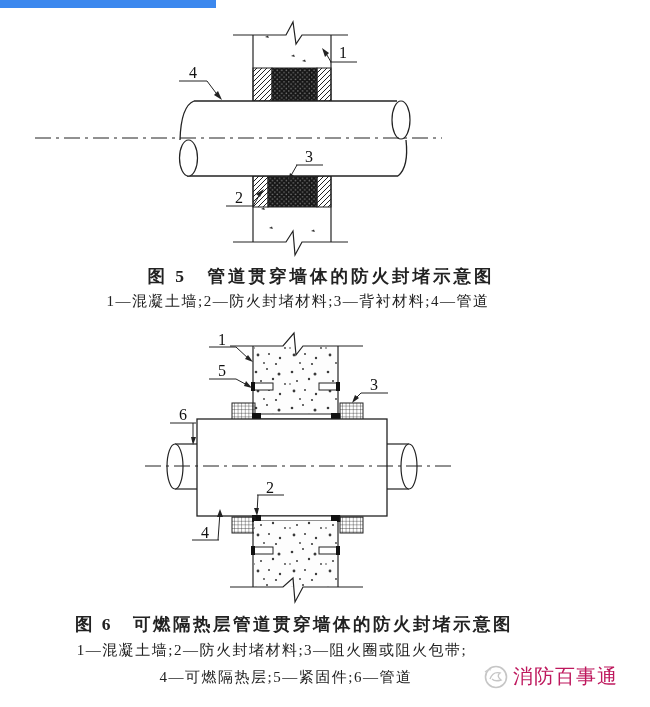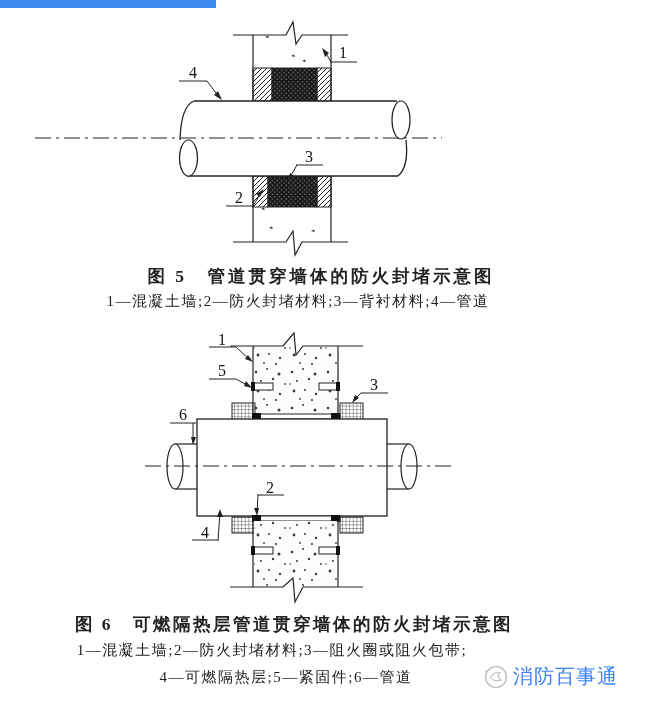--- a/index.html
+++ b/index.html
@@ -232,21 +232,21 @@
         <path d="M218,210 L220,182"></path>
       <polygon points="220,179 217,187 223,187" fill="#222" stroke="none"></polygon>
       <text x="205" y="208" text-anchor="middle" stroke="none" fill="#111">4</text>
     </g>
   </svg>
 
   <div class="cap f6t">图 6　可燃隔热层管道贯穿墙体的防火封堵示意图</div>
   <div class="cap f6l1">1—混凝土墙;2—防火封堵材料;3—阻火圈或阻火包带;</div>
   <div class="cap f6l2">4—可燃隔热层;5—紧固件;6—管道</div>
 
-  <div class="watermark" style="color: #3b82f6; align-items: flex-end;">
+  <div class="watermark" style="color: #be185d; align-items: flex-end;">
     <svg width="27" height="27" viewBox="0 0 27 27">
       <circle cx="14" cy="14" r="10.5" fill="none" stroke="#c6c6c6" stroke-width="1.6"></circle>
       <path d="M8,16 Q11,8 18,10 Q14,13 19,17 Q13,19 10,16" fill="none" stroke="#c6c6c6" stroke-width="1.4"></path>
       <path d="M3,9 Q6,6 9,7" fill="none" stroke="#cccccc" stroke-width="1.2"></path>
     </svg>
     <span>消防百事通</span>
   </div>
 
 </div>
 

